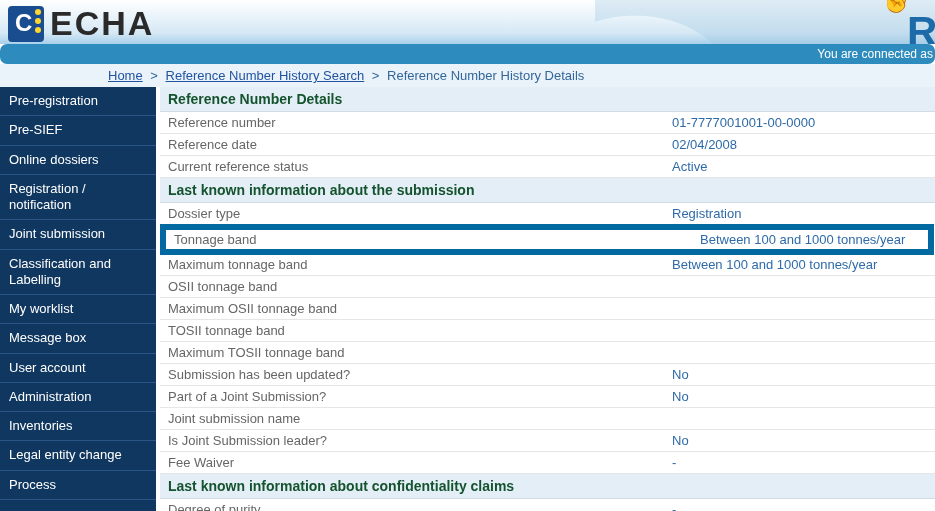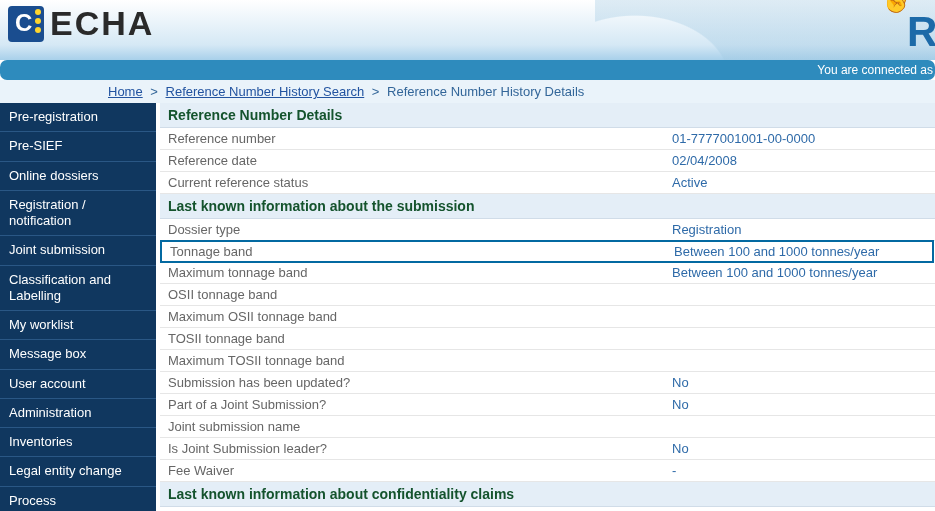--- a/index.html
+++ b/index.html
@@ -1,18 +1,18 @@
 <!DOCTYPE html>
 <html><head>
 <meta charset="utf-8">
 <style>
   * { margin: 0; padding: 0; box-sizing: border-box; }
   body { font-family: Arial, Helvetica, sans-serif; font-size: 13px; color: #333; background: #fff; width: 935px; overflow: hidden; }
   .header-band {
-    height: 60px;
+    height: 44px;
     background: linear-gradient(to bottom, #ffffff 0%, #d5e8f5 75%, #a8d0ea 100%);
     position: relative;
     overflow: hidden;
   }
   .logo-wrap {
     position: absolute; left: 8px; top: 4px; display: flex; align-items: center;
   }
   .logo-mark {
     width: 36px; height: 36px; background: #1a4d8f; border-radius: 4px; position: relative; overflow: hidden;
   }
@@ -54,21 +54,21 @@
   }
   .content { flex: 1; background: #fff; }
   .content-inner { padding: 0 0 0 4px; }
   .section-head {
     background: #e4eef7; color: #14532d; font-weight: bold; font-size: 14px;
     padding: 4px 8px; border-bottom: 1px solid #d0dce8; margin-top: 0;
   }
   .row { display: flex; border-bottom: 1px solid #e6e6e6; font-size: 13px; }
   .row .lbl { width: 504px; padding: 3px 8px; color: #666; }
   .row .val { flex: 1; padding: 3px 8px; color: #2e6aa8; }
-  .row.hl { border: 2px solid #0369a1; margin: -1px 1px -1px 0; position: relative; z-index: 1; }
+  .row.hl { border: 6px solid #0369a1; margin: -1px 1px -1px 0; position: relative; z-index: 1; gap: 22px; }
   .row.hl .lbl, .row.hl .val { padding-top:2px; padding-bottom:2px; }
 </style>
 </head>
 <body>
 
 <div class="header-band">
   <div class="logo-wrap">
     <div class="logo-mark"></div>
     <div class="logo-text">ECHA</div>
   </div>

